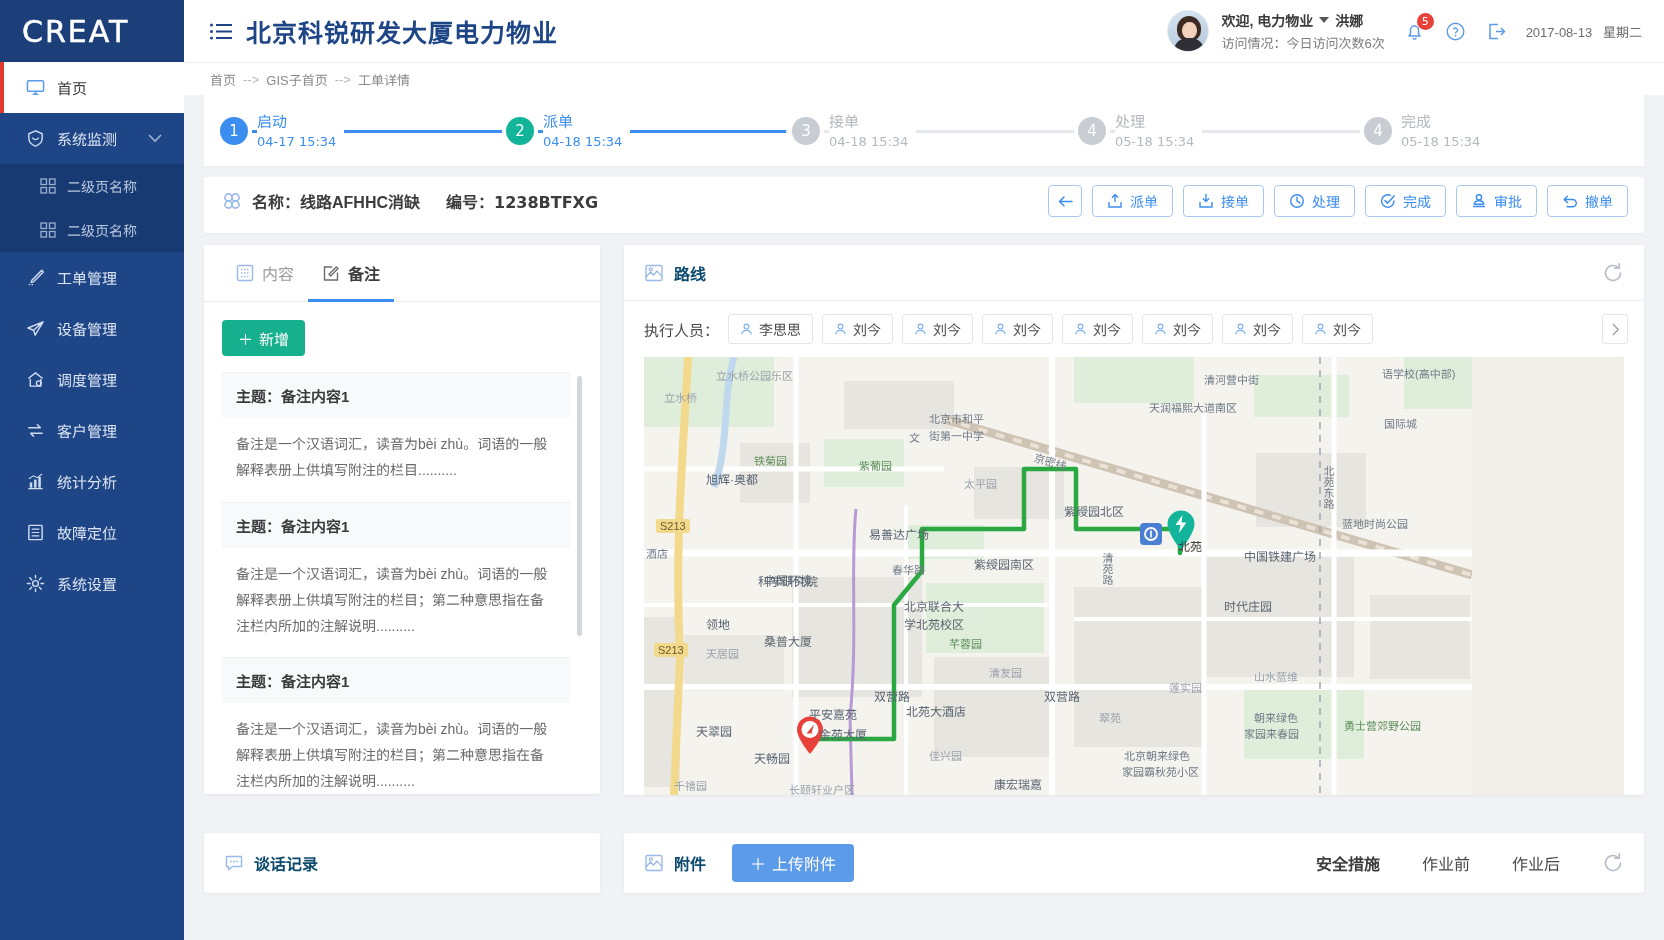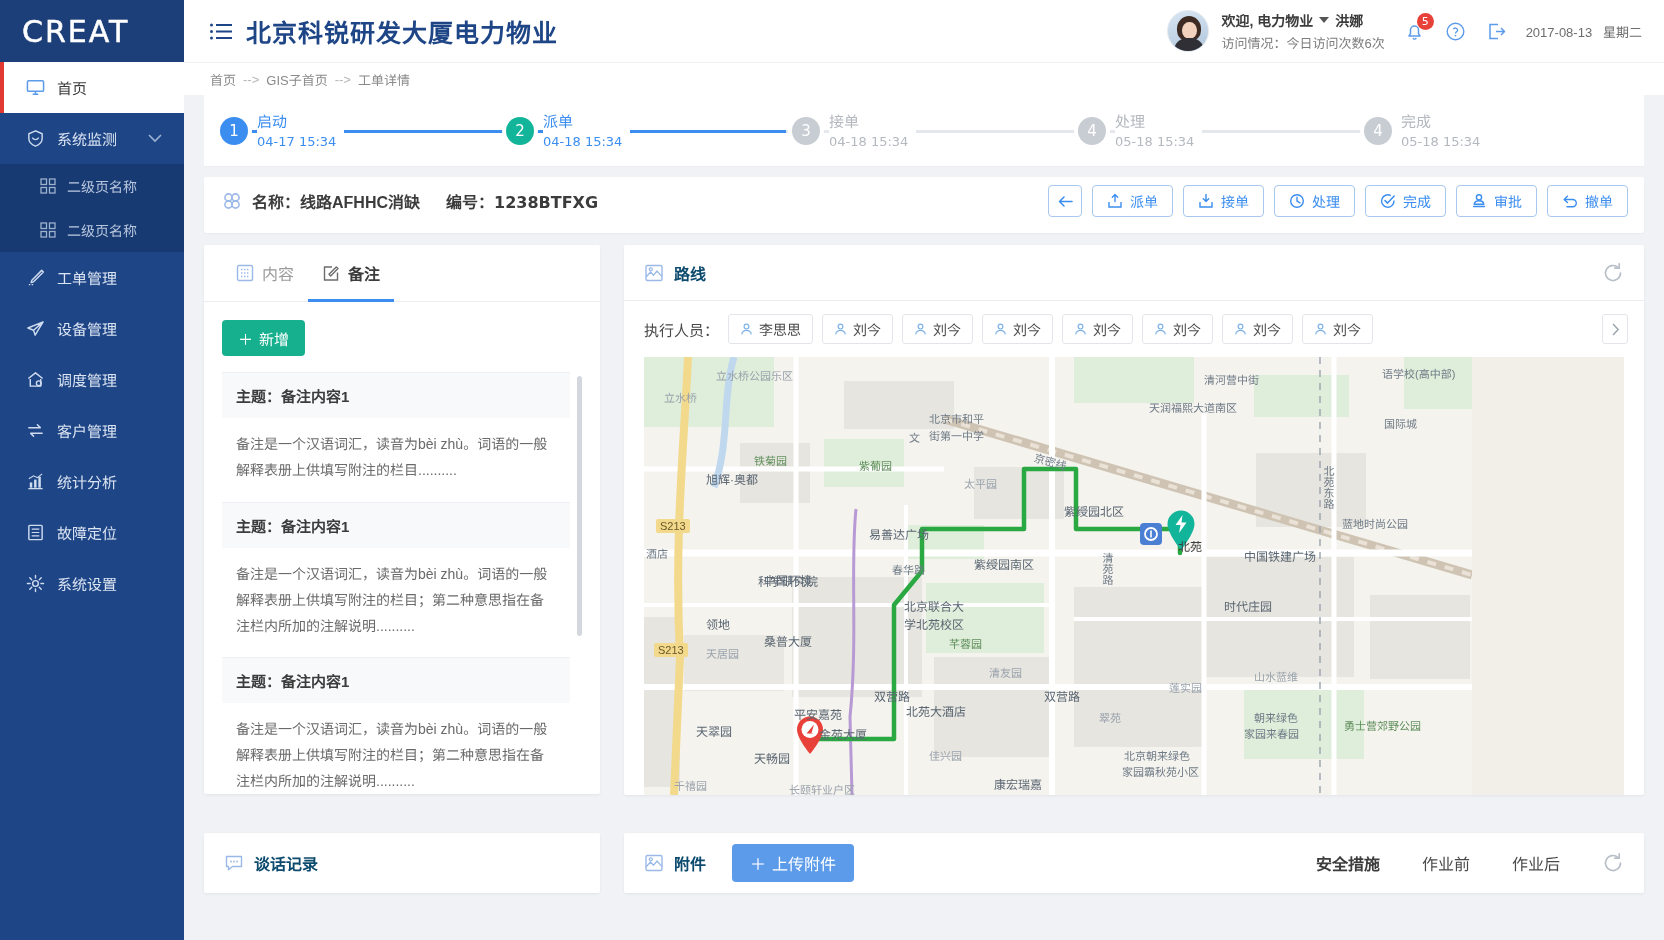--- a/index.html
+++ b/index.html
@@ -725,21 +725,21 @@
               <span class="map-lbl big" style="left:62px;top:258px;">领地</span>
               <span class="map-lbl big" style="left:120px;top:275px;">桑普大厦</span>
               <span class="map-lbl green" style="left:305px;top:278px;">芊蓉园</span>
               <span class="map-lbl gray" style="left:345px;top:307px;">清友园</span>
               <span class="map-lbl" style="left:10px;top:286px;background:#f2d98c;color:#6b5a2a;padding:1px 4px;border-radius:2px;">S213</span>
               <span class="map-lbl gray" style="left:62px;top:288px;">天居园</span>
               <span class="map-lbl gray" style="left:610px;top:297px;margin-top:14px;">山水蓝维</span>
               <span class="map-lbl gray" style="left:525px;top:322px;">莲实园</span>
               <span class="map-lbl big" style="left:400px;top:330px;">双营路</span>
               <span class="map-lbl big" style="left:230px;top:330px;">双营路</span>
-              <span class="map-lbl big" style="left:150px;top:348px;">平安嘉苑</span>
+              <span class="map-lbl big" style="left:165px;top:348px;">平安嘉苑</span>
               <span class="map-lbl big" style="left:262px;top:345px;">北苑大酒店</span>
               <span class="map-lbl gray" style="left:455px;top:352px;">翠苑</span>
               <span class="map-lbl green" style="left:700px;top:360px;">勇士营郊野公园</span>
               <span class="map-lbl" style="left:610px;top:352px;">朝来绿色</span>
               <span class="map-lbl" style="left:600px;top:368px;">家园来春园</span>
               <span class="map-lbl big" style="left:52px;top:365px;">天翠园</span>
               <span class="map-lbl big" style="left:175px;top:368px;">金苑大厦</span>
               <span class="map-lbl big" style="left:110px;top:392px;">天畅园</span>
               <span class="map-lbl gray" style="left:285px;top:390px;">佳兴园</span>
               <span class="map-lbl" style="left:480px;top:390px;">北京朝来绿色</span>

